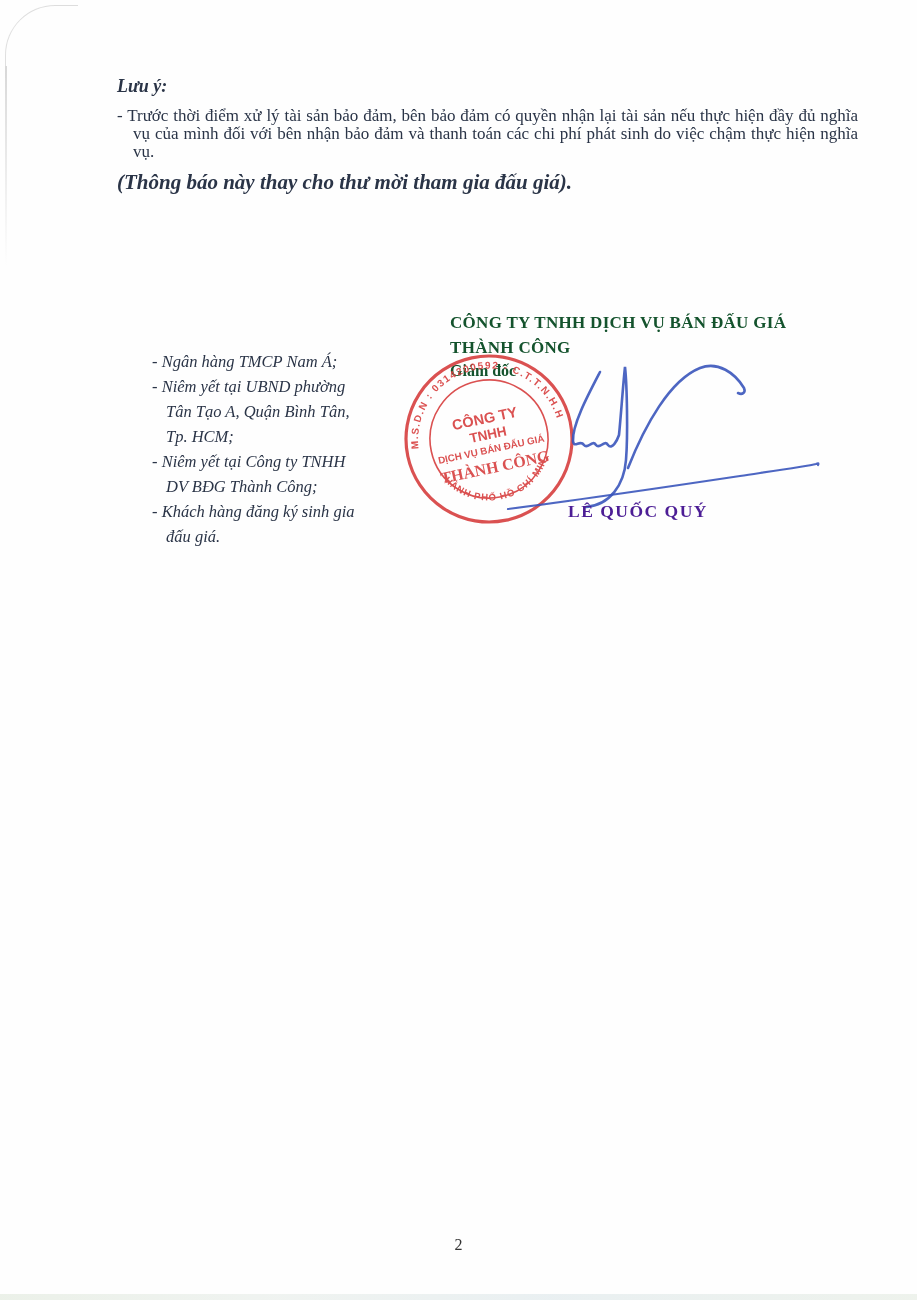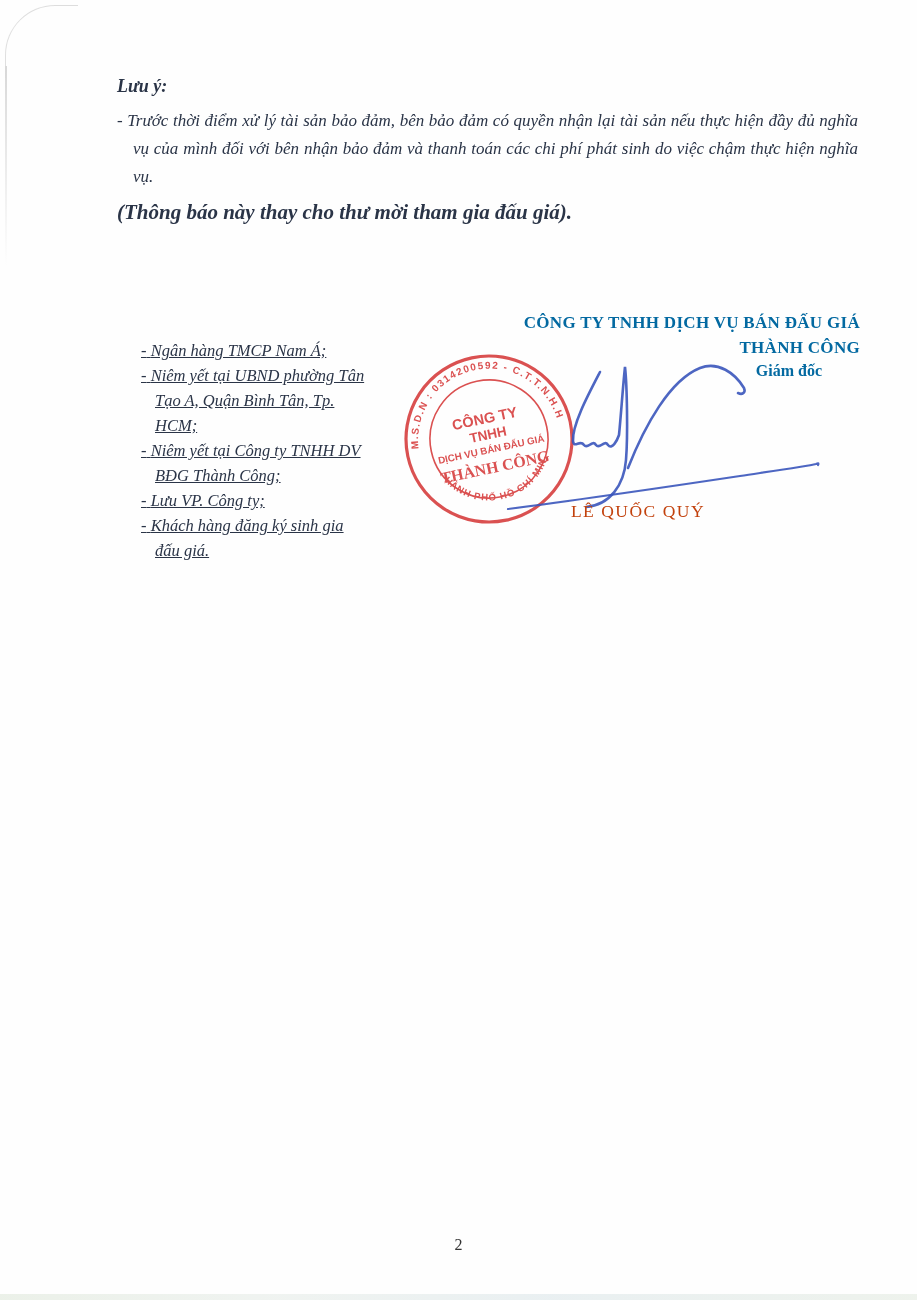--- a/index.html
+++ b/index.html
@@ -30,47 +30,47 @@
   }
   
   .notes {
     position: absolute; left: 117px; top: 76px; width: 741px;
     color: #2a3447;
   }
   .notes-heading {
     font-weight: bold; font-style: italic; font-size: 18px; margin: 0 0 10px 0;
   }
   .note-bullet {
-    font-style: italic; font-size: 17px; line-height: 28px;
+    font-size: 17px; line-height: 18px;
     text-align: justify; margin: 0 0 2px 0;
     padding-left: 16px; text-indent: -16px;
   }
   .closing-note {
     font-weight: bold; font-style: italic; font-size: 21px;
     margin-top: 9px;
   }
   
   .company {
     position: absolute; left: 450px; top: 310px; width: 410px;
-    text-align: right; color: #0369a1; font-weight: bold;
+    text-align: left; color: #14532d; font-weight: bold;
   }
   .company-line { font-size: 17px; line-height: 25px; letter-spacing: .3px; }
   .signer-title { font-size: 16px; margin-top: 2px; padding-right: 38px; }
   .signer-name {
     position: absolute; left: 450px; top: 501px; width: 376px;
-    text-align: center; font-weight: normal; font-size: 17.5px;
-    letter-spacing: 1.5px; color: #c2410c;
+    text-align: center; font-weight: bold; font-size: 17.5px;
+    letter-spacing: 1.5px; color: #4c1d95;
   }
   
   .recipients {
     position: absolute; left: 113px; top: 338px; width: 254px;
     color: #2a3447; font-style: italic;
   }
   .recipients-heading { font-weight: bold; font-size: 17px; margin: 0 0 4px 0; }
-  .recipients ul { list-style: none; margin: 0; padding: 0 0 0 28px; text-decoration: underline; }
+  .recipients ul { list-style: none; margin: 11px; padding: 0 0 0 28px; }
   .recipients li {
     font-size: 16.5px; line-height: 25px;
     padding-left: 14px; text-indent: -14px;
   }
   
   .stamp {
     position: absolute; left: 399px; top: 349px; width: 180px; height: 180px;
     transform: rotate(-12deg); opacity: .92;
   }
   .stamp text { fill: #d84343; }
@@ -105,21 +105,20 @@
     <div class="company-line">CÔNG TY TNHH DỊCH VỤ BÁN ĐẤU GIÁ</div>
     <div class="company-line">THÀNH CÔNG</div>
     <div class="signer-title">Giám đốc</div>
   </div>
 
   <div class="recipients">
     <ul>
       <li><span>-</span> <span>Ngân hàng TMCP Nam Á;</span></li>
       <li><span>-</span> <span>Niêm yết tại UBND phường Tân Tạo A, Quận Bình Tân, Tp. HCM;</span></li>
       <li><span>-</span> <span>Niêm yết tại Công ty TNHH DV BĐG Thành Công;</span></li>
-      <li><span>-</span> <span>Lưu VP. Công ty;</span></li>
       <li><span>-</span> <span>Khách hàng đăng ký sinh gia đấu giá.</span></li>
     </ul>
   </div>
 
   <svg class="stamp" viewBox="0 0 180 180" aria-hidden="true">
     <defs>
       <path id="arc-top" d="M 29 127 A 71 71 0 1 1 151 127" fill="none"></path>
       <path id="arc-bottom" d="M 39 124 A 61 61 0 0 0 141 124" fill="none"></path>
     </defs>
     <circle cx="90" cy="90" r="83" fill="none" stroke="#d84343" stroke-width="3.2"></circle>

